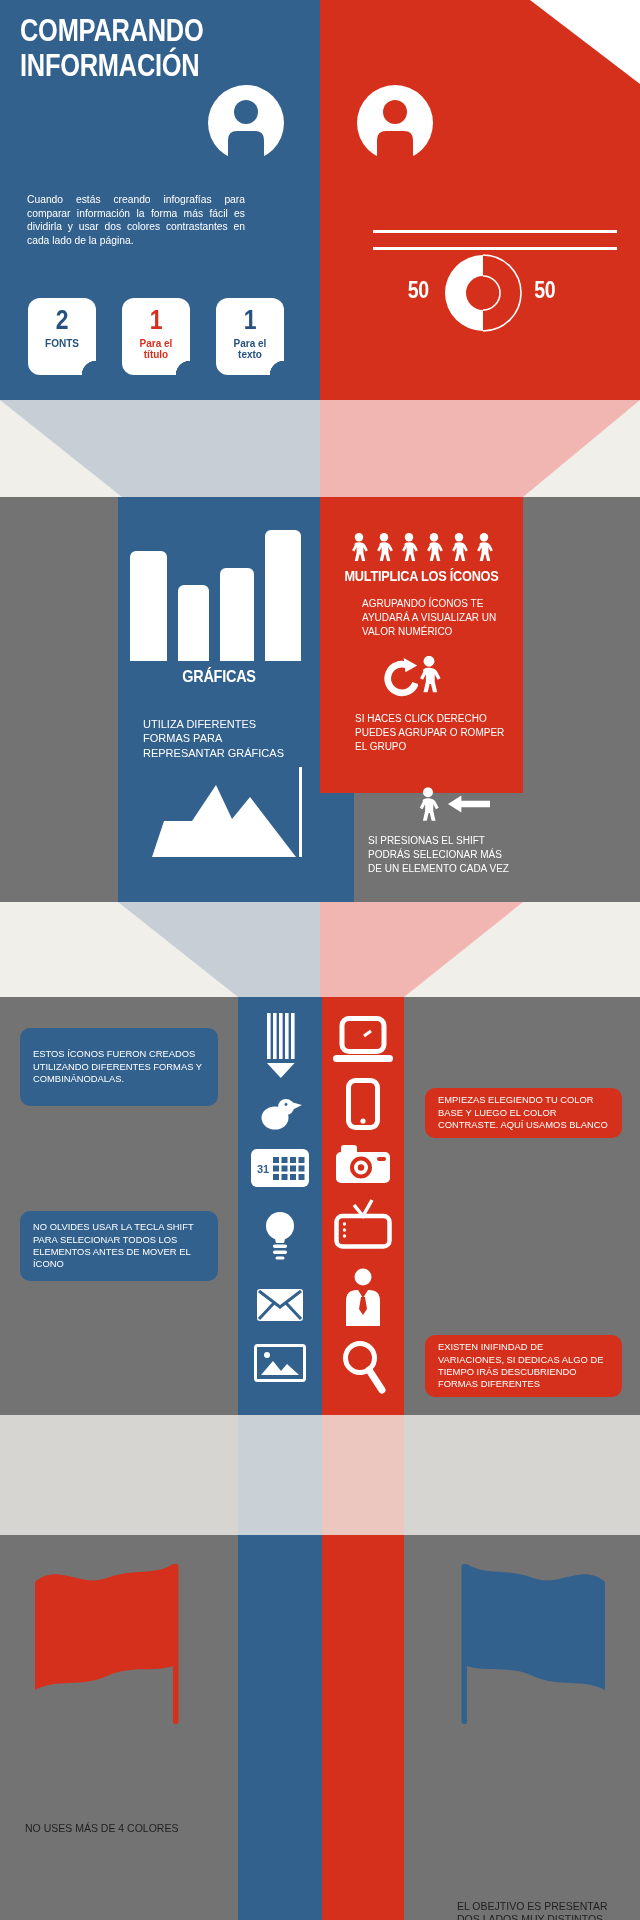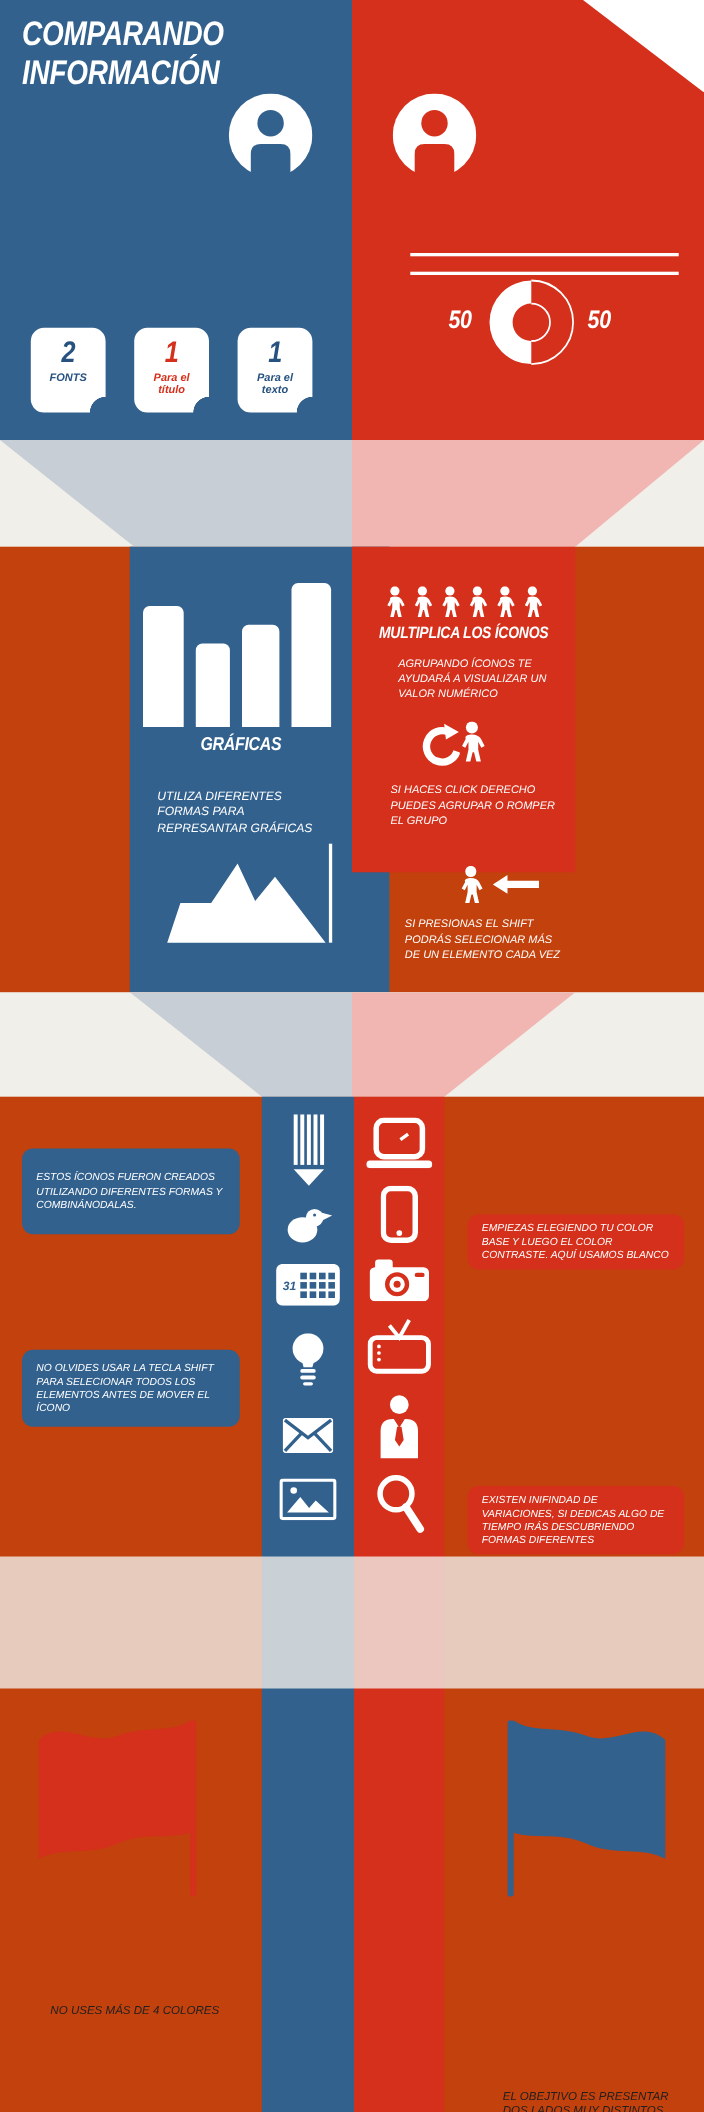--- a/index.html
+++ b/index.html
@@ -1,17 +1,17 @@
 <!DOCTYPE html>
 <html><head>
 <meta charset="utf-8">
 <style>
   html,body{margin:0;padding:0;background:#888;}
-  .page{position:relative;width:640px;height:1920px;background:#c2410c;overflow:hidden;
-        font-family:"Liberation Sans",sans-serif;margin:0 auto;font-style:italic;}
+  .page{position:relative;width:640px;height:1920px;background:#737373;overflow:hidden;
+        font-family:"Liberation Sans",sans-serif;margin:0 auto;}
   .abs{position:absolute;}
   .cond{font-weight:700;transform:scaleX(.82);transform-origin:left top;letter-spacing:-.3px;}
   .cond-c{font-weight:700;transform:scaleX(.85);transform-origin:center top;letter-spacing:-.3px;}
 
   
   .top-left{left:0;top:0;width:320px;height:400px;background:#33618e;}
   .top-right{left:320px;top:0;width:320px;height:400px;background:#d5301c;}
   .corner-cut{left:530px;top:0;width:110px;height:84px;background:#fff;
               clip-path:polygon(0 0,100% 0,100% 100%);}
   .page-title{left:20px;top:14px;width:300px;color:#fff;font-size:31px;line-height:1.12;}
@@ -41,21 +41,21 @@
   .tip{color:#fff;font-size:10px;line-height:1.38;}
   .person-row{left:0;top:36px;width:203px;display:flex;gap:5px;justify-content:center;color:#fff;}
   .person-s{color:#fff;}
 
   
   .strip-blue{left:238px;top:997px;width:84px;height:923px;background:#33618e;}
   .strip-red{left:322px;top:997px;width:82px;height:923px;background:#d5301c;}
   .fade-band{left:0;top:1415px;width:640px;height:120px;background:rgba(240,238,232,.8);}
 
   .note{border-radius:10px;color:#fff;font-size:9.4px;line-height:1.32;
-        display:flex;align-items:center;box-sizing:border-box;padding:10px 13px;margin-top:16px;}
+        display:flex;align-items:center;box-sizing:border-box;padding:10px 13px;}
   .note-blue{background:#33618e;}
   .note-red{background:#d5301c;}
 
   .flag-red{color:#d5301c;}
   .flag-blue{color:#33618e;}
   .mirror{transform:scaleX(-1);}
 
   .foot{color:#1f1f1f;font-size:10.5px;line-height:1.28;}
 </style>
 </head>
@@ -84,20 +84,21 @@
     <circle cx="38" cy="27" r="12" fill="#33618e"></circle>
     <path d="M20,76 L20,55 q0,-9 9,-9 L47,46 q9,0 9,9 L56,76 Z" fill="#33618e"></path>
   </svg>
 
   <svg class="abs" style="left:357px;top:85px" width="76" height="76" viewBox="0 0 76 76">
     <circle cx="38" cy="38" r="38" fill="#fff"></circle>
     <circle cx="38" cy="27" r="12" fill="#d5301c"></circle>
     <path d="M20,76 L20,55 q0,-9 9,-9 L47,46 q9,0 9,9 L56,76 Z" fill="#d5301c"></path>
   </svg>
 
+  <div class="abs intro">Cuando estás creando infografías para comparar información la forma más fácil es dividirla y usar dos colores contrastantes en cada lado de la página.</div>
 
   <div class="abs cards">
     <div class="card">
       <div class="card-number c-blue cond-c">2</div>
       <div class="card-label c-blue">FONTS</div>
     </div>
     <div class="card">
       <div class="card-number c-red cond-c">1</div>
       <div class="card-label c-red">Para el título</div>
     </div>
@@ -300,16 +301,16 @@
 
   <svg class="abs flag-red" style="left:35px;top:1552px" width="150" height="190" viewBox="0 0 150 190">
     <path fill="currentColor" d="M0,30 C22,10 46,36 72,26 C98,16 120,24 138,12 L143,14 L143,112 C122,122 98,112 72,124 C46,136 22,126 0,138 Z"></path>
     <rect x="138" y="12" width="5.5" height="160" rx="2" fill="currentColor"></rect>
   </svg>
   <svg class="abs flag-blue mirror" style="left:455px;top:1552px" width="150" height="190" viewBox="0 0 150 190">
     <path fill="currentColor" d="M0,30 C22,10 46,36 72,26 C98,16 120,24 138,12 L143,14 L143,112 C122,122 98,112 72,124 C46,136 22,126 0,138 Z"></path>
     <rect x="138" y="12" width="5.5" height="160" rx="2" fill="currentColor"></rect>
   </svg>
 
-  <div class="abs foot" style="left:25px;top:1822px;width:195px;text-align:center">NO USES MÁS DE 4 COLORES</div>
+  <div class="abs foot" style="left:25px;top:1822px;width:195px;">NO USES MÁS DE 4 COLORES</div>
   <div class="abs foot" style="left:457px;top:1900px;width:158px">EL OBEJTIVO ES PRESENTAR DOS LADOS MUY DISTINTOS PARA COMPARLOS. DIVIDIENDO TU INFORMACIÓN EN DOS LADOS TE AYUDARÁ A PRESENTARLO CON CLARIDAD</div>
 
 </div>
 
 </body></html>

